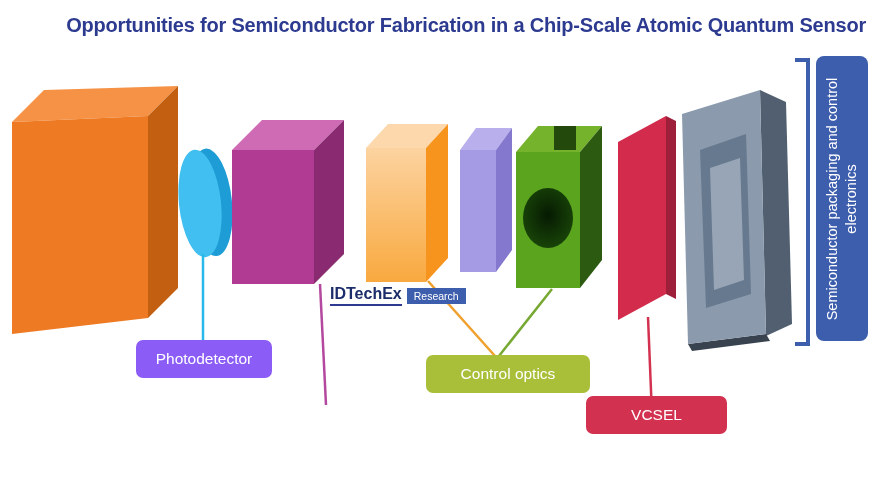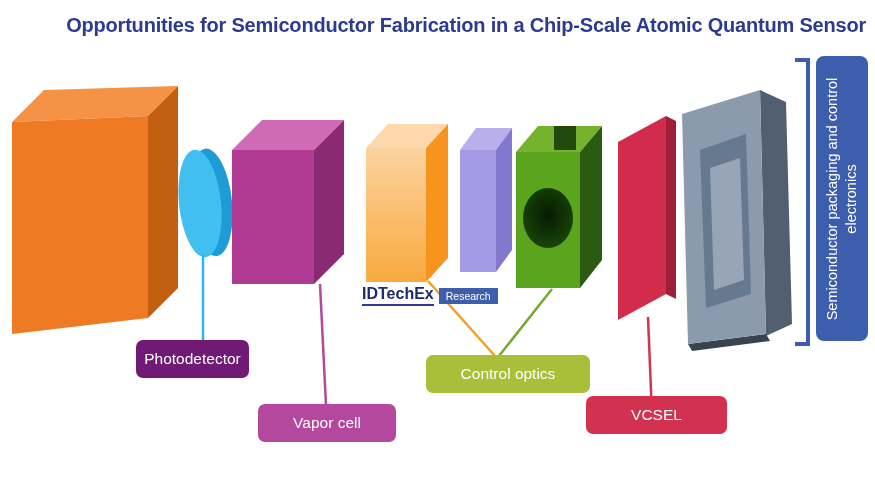--- a/index.html
+++ b/index.html
@@ -1,28 +1,28 @@
 <!DOCTYPE html>
 <html><head>
 <meta charset="utf-8">
 <style>
   html,body{margin:0;padding:0;}
   body{font-family:"Liberation Sans",sans-serif;background:#fff;}
   #stage{position:relative;width:875px;height:494px;background:#ffffff;overflow:hidden;}
   .title{position:absolute;left:14px;top:14px;width:852px;font-size:20px;font-weight:bold;color:#2c3a90;letter-spacing:-0.2px;text-align:right;}
   svg.art{position:absolute;left:0;top:0;}
   .callout{position:absolute;border-radius:7px;color:#fff;font-size:15.5px;display:flex;align-items:center;justify-content:center;text-align:center;box-sizing:border-box;}
-  .co-photodetector{left:136px;top:340px;width:113px;height:38px;background:#701a75;}
+  .co-photodetector{left:136px;top:340px;width:136px;height:38px;background:#8b5cf6;}
   .co-vapor{left:258px;top:404px;width:138px;height:38px;background:#b4489e;}
   .co-optics{left:426px;top:355px;width:164px;height:38px;background:#a9bf3a;}
   .co-vcsel{left:586px;top:396px;width:141px;height:38px;background:#d23250;}
   .co-packaging{left:816px;top:56px;width:52px;height:285px;background:#3d5dad;border-radius:8px;}
   .co-packaging .vtext{position:absolute;left:-116px;top:116.5px;width:284px;height:52px;transform:rotate(-90deg);display:flex;align-items:center;justify-content:center;text-align:center;font-size:14.5px;line-height:1.3;color:#fff;}
   .logo{position:absolute;left:330px;top:285px;display:flex;align-items:center;gap:5px;}
-  .logo .brand{color:#1b2d6b;font-weight:bold;font-size:16px;border-bottom:2px solid #2d3a91;padding-bottom:1px;margin-left:32px;}
+  .logo .brand{color:#1b2d6b;font-weight:bold;font-size:16px;border-bottom:2px solid #2d3a91;padding-bottom:1px;}
   .logo .sub{background:#3d5dad;color:#fff;font-size:10.5px;padding:2px 7px;}
 </style>
 </head>
 <body>
 
 <div id="stage">
 
   <div class="title">Opportunities for Semiconductor Fabrication in a Chip-Scale Atomic Quantum Sensor</div>
 
   <svg class="art" width="875" height="494" viewBox="0 0 875 494">
@@ -92,23 +92,20 @@
     <line x1="428" y1="281" x2="495" y2="356" stroke="#f0a02c" stroke-width="2.5"></line>
     <line x1="552" y1="289" x2="499" y2="356" stroke="#76a832" stroke-width="2.5"></line>
     <line x1="648" y1="317" x2="652" y2="415" stroke="#d23250" stroke-width="2.5"></line>
 
     <path d="M 795 60 L 808 60 L 808 344 L 795 344" fill="none" stroke="#3d5dad" stroke-width="4"></path>
   </svg>
 
   <div class="callout co-photodetector">
     <span>Photodetector</span>
   </div>
-  <div class="callout co-vapor">
-    <span>Vapor cell</span>
-  </div>
   <div class="callout co-optics">
     <span>Control optics</span>
   </div>
   <div class="callout co-vcsel">
     <span>VCSEL</span>
   </div>
   <div class="callout co-packaging">
     <div class="vtext">Semiconductor packaging and control electronics</div>
   </div>
 

